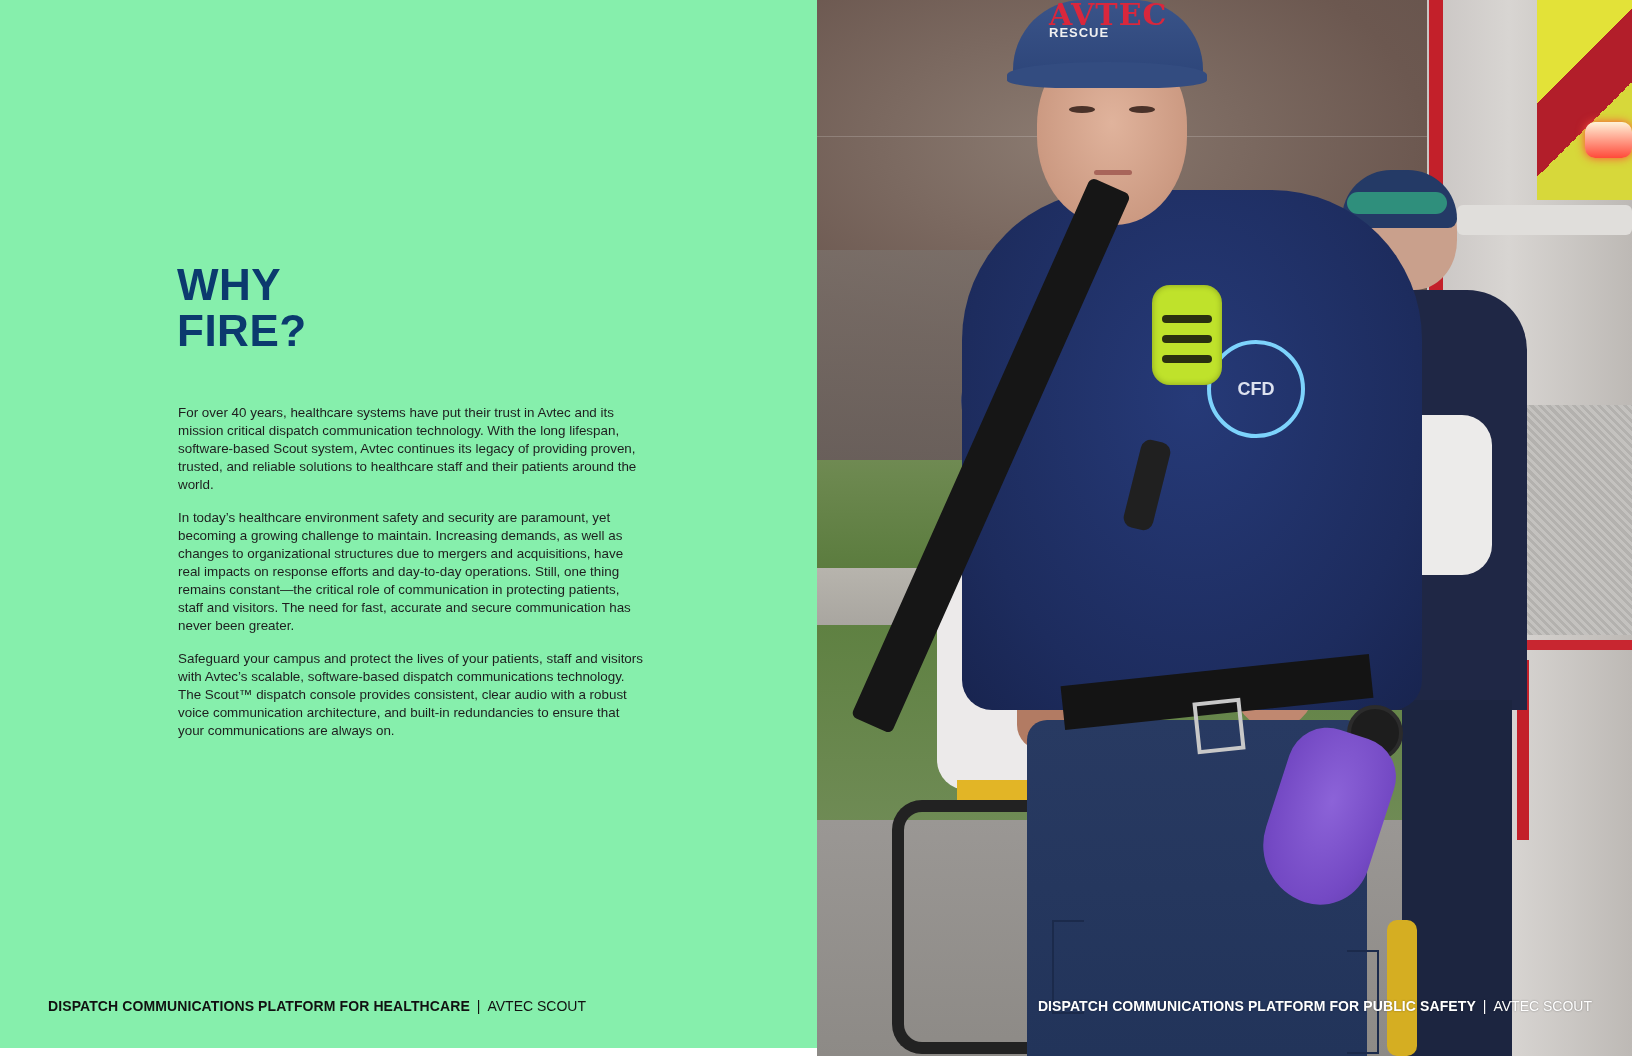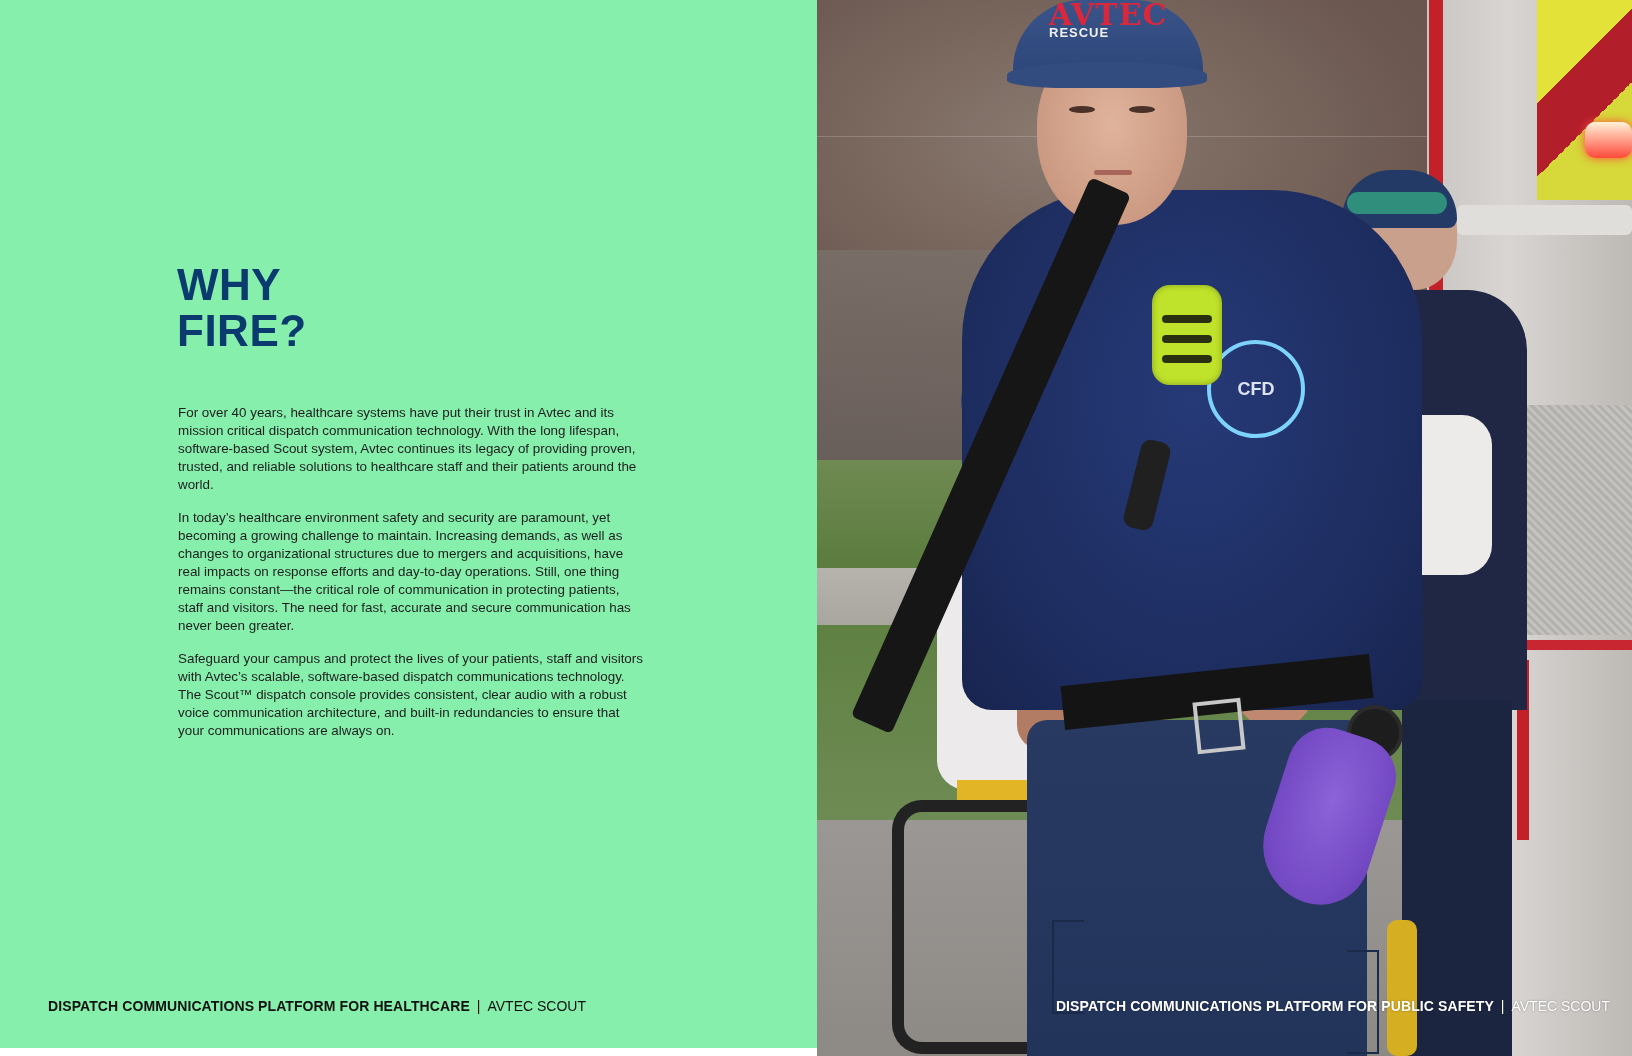--- a/index.html
+++ b/index.html
@@ -25,21 +25,21 @@
     }
     .body-copy p { margin: 0 0 15px 0; }
     .footer {
       position: absolute; top: 999px;
       font-family: "Liberation Sans", sans-serif; font-size: 14px; line-height: 14px;
       white-space: nowrap;
     }
     .footer .strong { font-weight: 700; letter-spacing: 0.1px; }
     .footer .sep { margin: 0 7px; }
     .footer-left { left: 48px; color: #111111; }
-    .footer-right { right: 22px; color: #ffffff; text-shadow: 0 0 2px rgba(0,0,0,0.4); }
+    .footer-right { right: 40px; color: #ffffff; text-shadow: 0 0 2px rgba(0,0,0,0.4); }
 
     
     .photo {
       position: absolute; left: 817px; top: 0; width: 815px; height: 1056px; overflow: hidden;
       background: #6b625a;
     }
     .ph { position: absolute; }
     .bg-trees { left: 0; top: 0; width: 815px; height: 470px;
       background: radial-gradient(ellipse at 30% 30%, #8a7a70 0%, #6c5850 45%, #5a4a44 100%); }
     .bg-house { left: 0; top: 250px; width: 200px; height: 220px; background: linear-gradient(#7a706a, #6a625e); opacity: .8; }

